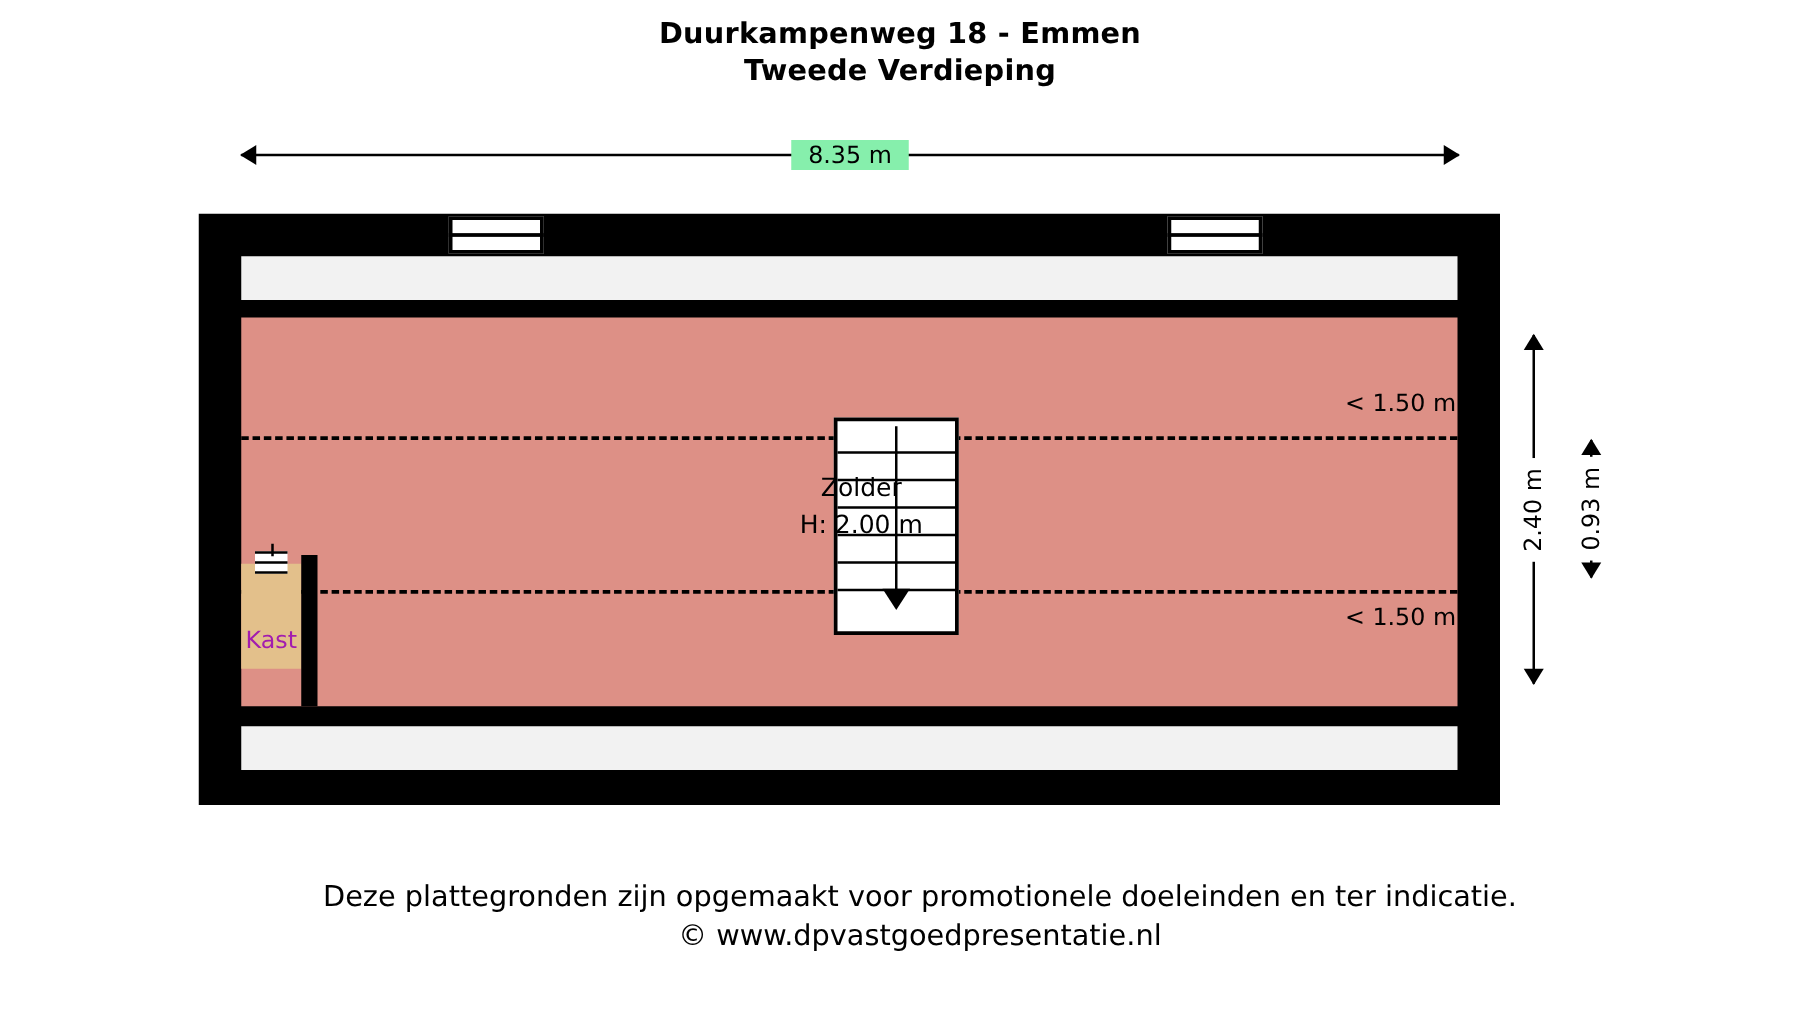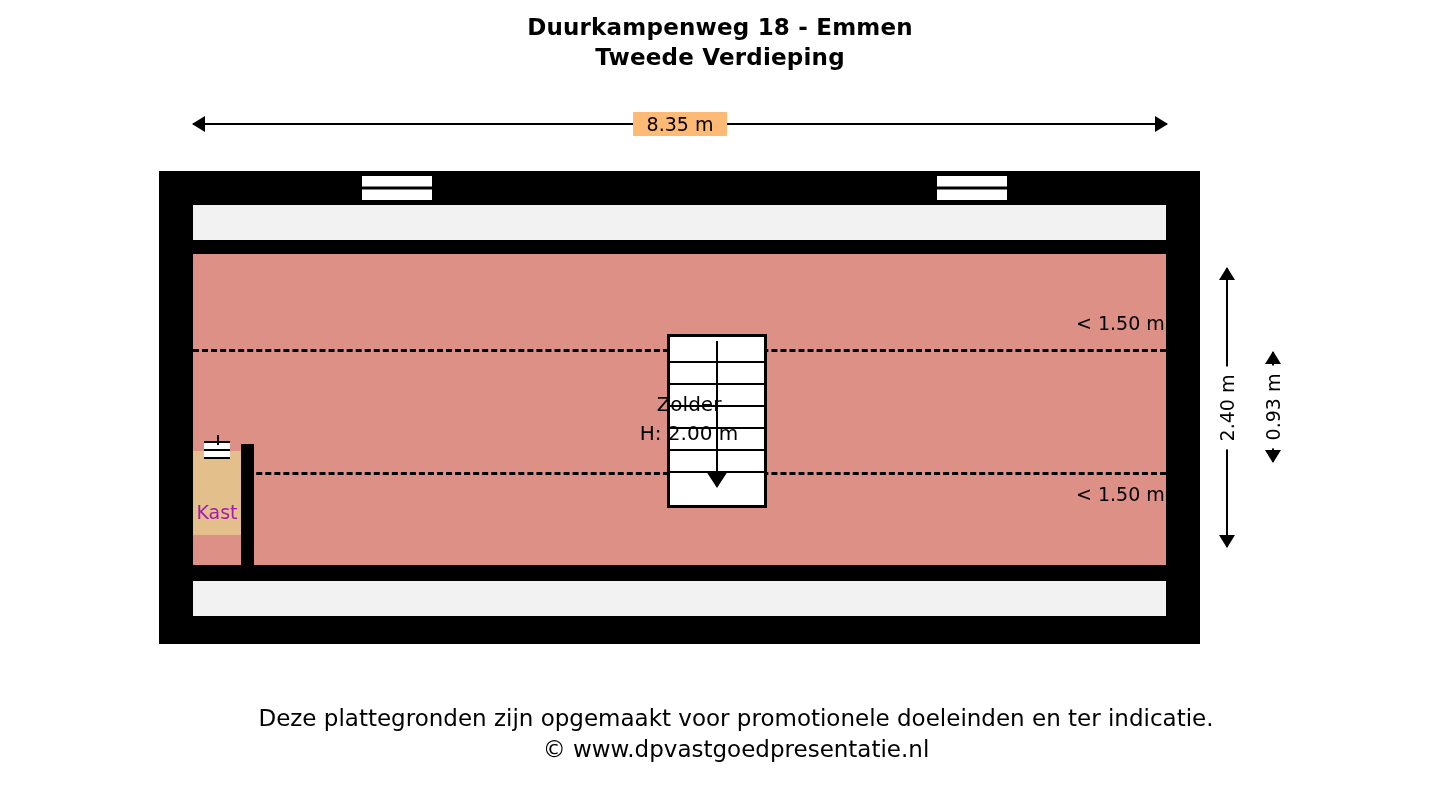--- a/index.html
+++ b/index.html
@@ -62,21 +62,21 @@
   }
   .dim-top .label {
     position: absolute;
     left: 0;
     top: 0;
     width: 974px;
     text-align: center;
     font-size: 19px;
   }
   .dim-top .label span {
-    background: #fdba74;
+    background: #86efac;
     padding: 0 14px;
     display: inline-block;
     line-height: 24px;
   }
   .arrow-l, .arrow-r {
     position: absolute;
     top: 4px;
     width: 0; height: 0;
     border-top: 8px solid transparent;
     border-bottom: 8px solid transparent;
@@ -285,21 +285,21 @@
 
   .room-label {
     position: absolute;
     left: 400px;
     top: 205px;
     width: 260px;
     text-align: center;
     font-size: 20px;
     line-height: 29px;
   }
-  .room-label .nm { display: block; margin-top: 14px; }
+  .room-label .nm { display: block; }
   .room-label .ht { display: block; }
 
   .slope-text {
     position: absolute;
     font-size: 19px;
     white-space: nowrap;
     text-align: right;
   }
   .slope-text-top { left: 1076px; top: 312px; }
   .slope-text-bottom { left: 1076px; top: 483px; }

